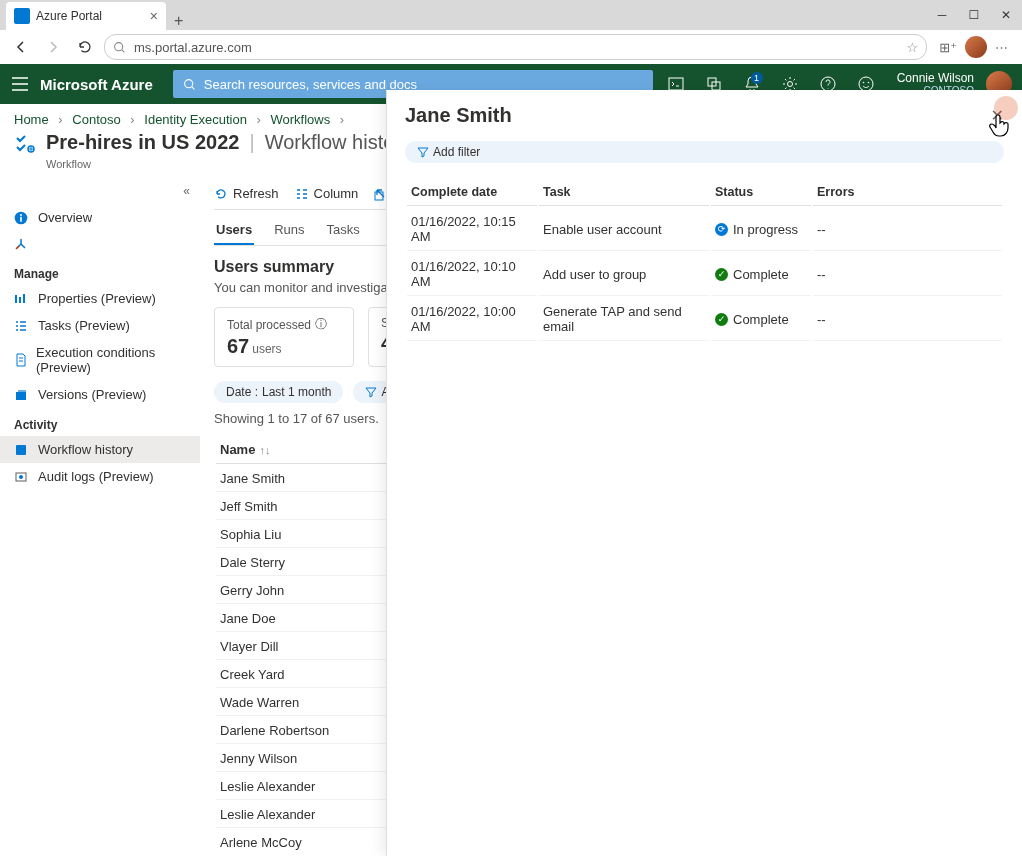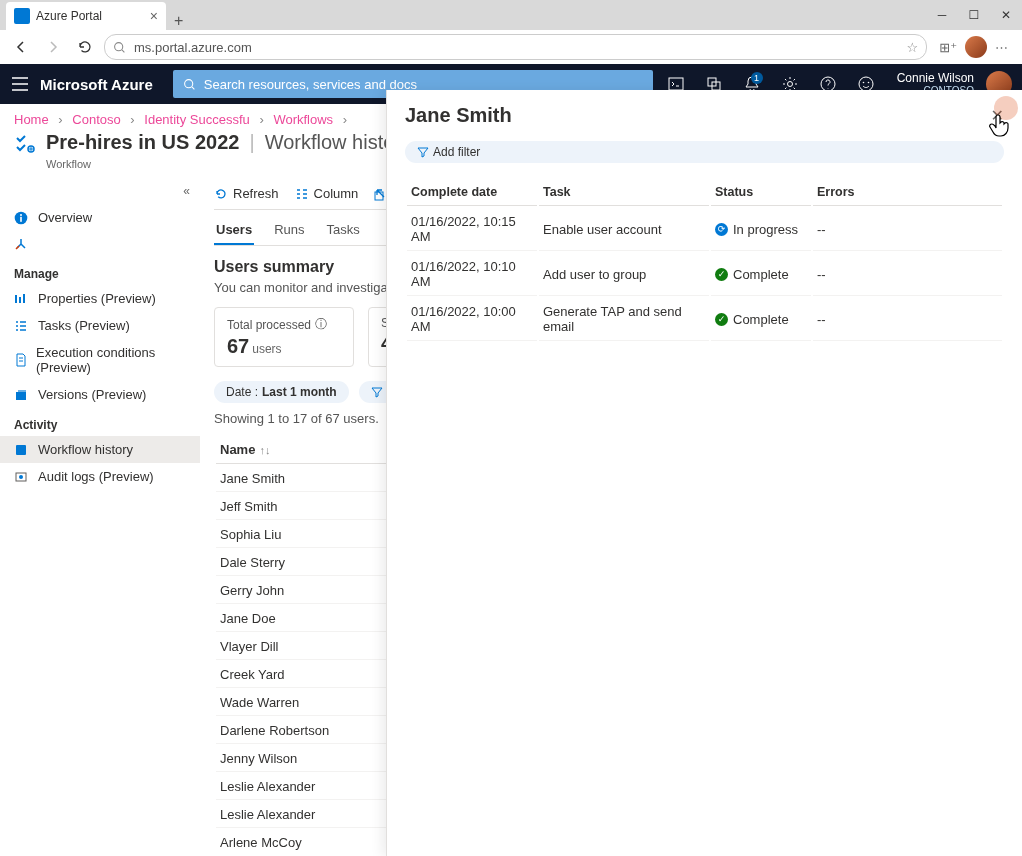--- a/index.html
+++ b/index.html
@@ -19,36 +19,36 @@
   .addr-bar { background: #fff; height: 34px; display: flex; align-items: center; padding: 0 8px; gap: 6px; }
   .nav-btn { width: 26px; height: 26px; display: flex; align-items: center; justify-content: center; color: #555; cursor: pointer; }
   .nav-btn.disabled { color: #bbb; }
   .url-box { flex: 1; height: 26px; border: 1px solid #ccc; border-radius: 12px; display: flex; align-items: center; padding: 0 8px; font-size: 13px; color: #555; }
   .url-box .search-icon { margin-right: 8px; color: #888; }
   .addr-right { display: flex; align-items: center; gap: 8px; padding: 0 6px; }
   .addr-right .icon { color: #666; cursor: pointer; }
   .avatar { width: 22px; height: 22px; border-radius: 50%; background: linear-gradient(135deg,#d97a4a,#8a3a1a); }
 
   
-  .azure-header { background: #0f172a; height: 40px; display: flex; align-items: center; color: #fff; }
+  .azure-header { background: #14532d; height: 40px; display: flex; align-items: center; color: #fff; }
   .hamburger { width: 40px; height: 40px; display: flex; align-items: center; justify-content: center; cursor: pointer; }
   .brand { font-size: 15px; font-weight: 600; padding-right: 20px; }
   .search-wrap { flex: 0 0 480px; }
   .search-box { background: #6aa9e0; height: 28px; border-radius: 2px; display: flex; align-items: center; padding: 0 10px; color: #fff; font-size: 13px; width: 100%; }
   .search-box .mag { margin-right: 8px; }
   .header-right { margin-left: auto; display: flex; align-items: center; height: 100%; }
   .header-icon { width: 38px; height: 40px; display: flex; align-items: center; justify-content: center; cursor: pointer; position: relative; }
   .notif-badge { position: absolute; top: 8px; right: 8px; background: #005a9e; color: #fff; font-size: 9px; border-radius: 50%; width: 12px; height: 12px; display:flex;align-items:center;justify-content:center;}
   .user-block { padding: 0 12px; text-align: right; font-size: 12px; line-height: 1.2; }
   .user-block .tenant { font-size: 10px; color: #c7e0f4; }
   .avatar2 { width: 26px; height: 26px; border-radius: 50%; background: linear-gradient(135deg,#d97a4a,#8a3a1a); margin-right: 10px; }
 
   
   .breadcrumb { padding: 8px 14px 4px; font-size: 13px; }
-  .breadcrumb a { color: #ec4899; text-decoration: none; cursor: pointer; margin-top: 28px; }
+  .breadcrumb a { color: #14532d; text-decoration: none; cursor: pointer; margin-top: 28px; }
   .breadcrumb .sep { color: #888; margin: 0 6px; }
 
   
   .page-head { padding: 0 14px 4px; display: flex; align-items: center; gap: 10px; }
   .page-head .wf-icon { width: 22px; color: #0078d4; }
   .page-head h1 { font-size: 20px; font-weight: 600; }
   .page-head .divider { color: #bbb; font-size: 20px; }
   .page-head .subtitle { font-size: 20px; font-weight: 400; color: #555; }
   .page-sub { padding: 0 14px 10px 46px; font-size: 11px; color: #666; }
 
@@ -76,21 +76,21 @@
   .section-desc { font-size: 13px; color: #555; margin-bottom: 12px; }
 
   .cards { display: flex; gap: 14px; }
   .card { border: 1px solid #e1dfdd; border-radius: 4px; padding: 8px 12px; min-width: 140px; }
   .card .label { font-size: 12px; color: #555; display: flex; align-items: center; gap: 4px; }
   .card .value { font-size: 20px; font-weight: 600; margin-top: 2px; }
   .card .value .unit { font-size: 12px; font-weight: 400; color: #666; margin-left: 3px; }
 
   .filters { display: flex; gap: 10px; margin: 14px 0 8px; }
   .pill { background: #edf3fa; border-radius: 12px; padding: 4px 12px; font-size: 12px; display: flex; align-items: center; gap: 4px; cursor: pointer; }
-  .pill .bold { font-weight: 700; }
+  .pill .bold { font-weight: 400; }
 
   .showing { font-size: 13px; color: #555; margin-bottom: 8px; }
 
   .users-table { width: 100%; }
   .users-table th { text-align: left; font-weight: 600; font-size: 13px; padding: 6px 4px; border-bottom: 1px solid #e1dfdd; }
   .users-table th .sort { color: #888; font-size: 11px; margin-left: 4px; }
   .users-table td { padding: 5px 4px; font-size: 13px; border-bottom: 1px solid #f3f2f1; }
 
   
   .side-panel { position: absolute; top: 90px; right: 0; bottom: 0; width: 636px; background: #fff; border-left: 1px solid #e1dfdd; box-shadow: -4px 0 12px rgba(0,0,0,0.08); padding: 14px 18px; z-index: 50; }
@@ -225,21 +225,21 @@
     </div>
     <div class="avatar2"></div>
   </div>
 </div>
 
 <div class="breadcrumb">
   <a>Home</a>
   <span class="sep">›</span>
   <a>Contoso</a>
   <span class="sep">›</span>
-  <a>Identity Successfu</a>
+  <a>Identity Execution</a>
   <span class="sep">›</span>
   <a>Workflows</a>
   <span class="sep">›</span>
 </div>
 
 <div class="page-head">
   <span class="wf-icon">
     <svg width="22" height="22" viewBox="0 0 22 22">
         <path d="M3 6l3 3 5-5M3 15l3 3 5-5" stroke="#0078d4" stroke-width="2" fill="none"></path>
         <circle cx="17" cy="17" r="3" stroke="#0078d4" stroke-width="1.5" fill="none"></circle>

